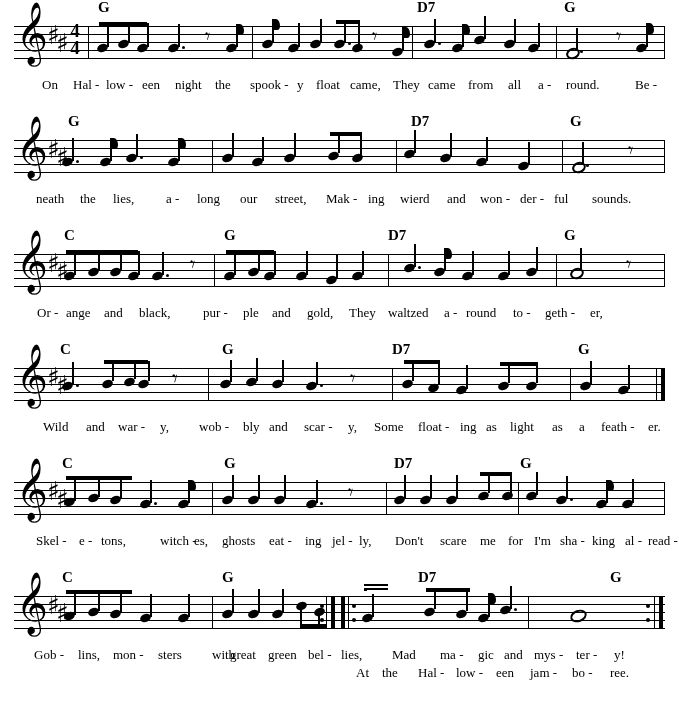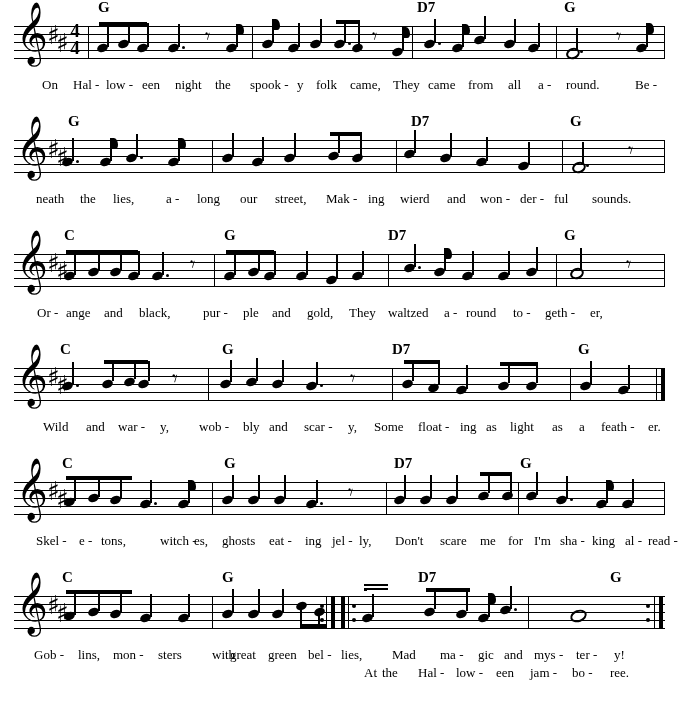--- a/index.html
+++ b/index.html
@@ -275,21 +275,21 @@
     </div>
     <div class="lyrics">
       <span class="lyric" style="left:42px">On</span>
       <span class="lyric" style="left:73px">Hal -</span>
       <span class="lyric" style="left:106px">low -</span>
       <span class="lyric" style="left:142px">een</span>
       <span class="lyric" style="left:175px">night</span>
       <span class="lyric" style="left:215px">the</span>
       <span class="lyric" style="left:250px">spook -</span>
       <span class="lyric" style="left:297px">y</span>
-      <span class="lyric" style="left:316px">folk</span>
+      <span class="lyric" style="left:316px">float</span>
       <span class="lyric" style="left:350px">came,</span>
       <span class="lyric" style="left:393px">They</span>
       <span class="lyric" style="left:428px">came</span>
       <span class="lyric" style="left:468px">from</span>
       <span class="lyric" style="left:508px">all</span>
       <span class="lyric" style="left:538px">a -</span>
       <span class="lyric" style="left:566px">round.</span>
       <span class="lyric" style="left:635px">Be -</span>
     </div>
   </div>
@@ -732,21 +732,21 @@
       <span class="lyric" style="left:341px">lies,</span>
       <span class="lyric" style="left:392px">Mad</span>
       <span class="lyric" style="left:440px">ma -</span>
       <span class="lyric" style="left:478px">gic</span>
       <span class="lyric" style="left:504px">and</span>
       <span class="lyric" style="left:534px">mys -</span>
       <span class="lyric" style="left:576px">ter -</span>
       <span class="lyric" style="left:614px">y!</span>
     </div>
     <div class="lyrics2">
-      <span class="lyric" style="left:364px">At</span>
+      <span class="lyric" style="left:356px">At</span>
       <span class="lyric" style="left:382px">the</span>
       <span class="lyric" style="left:418px">Hal -</span>
       <span class="lyric" style="left:456px">low -</span>
       <span class="lyric" style="left:496px">een</span>
       <span class="lyric" style="left:530px">jam -</span>
       <span class="lyric" style="left:572px">bo -</span>
       <span class="lyric" style="left:610px">ree.</span>
     </div>
   </div>
 

